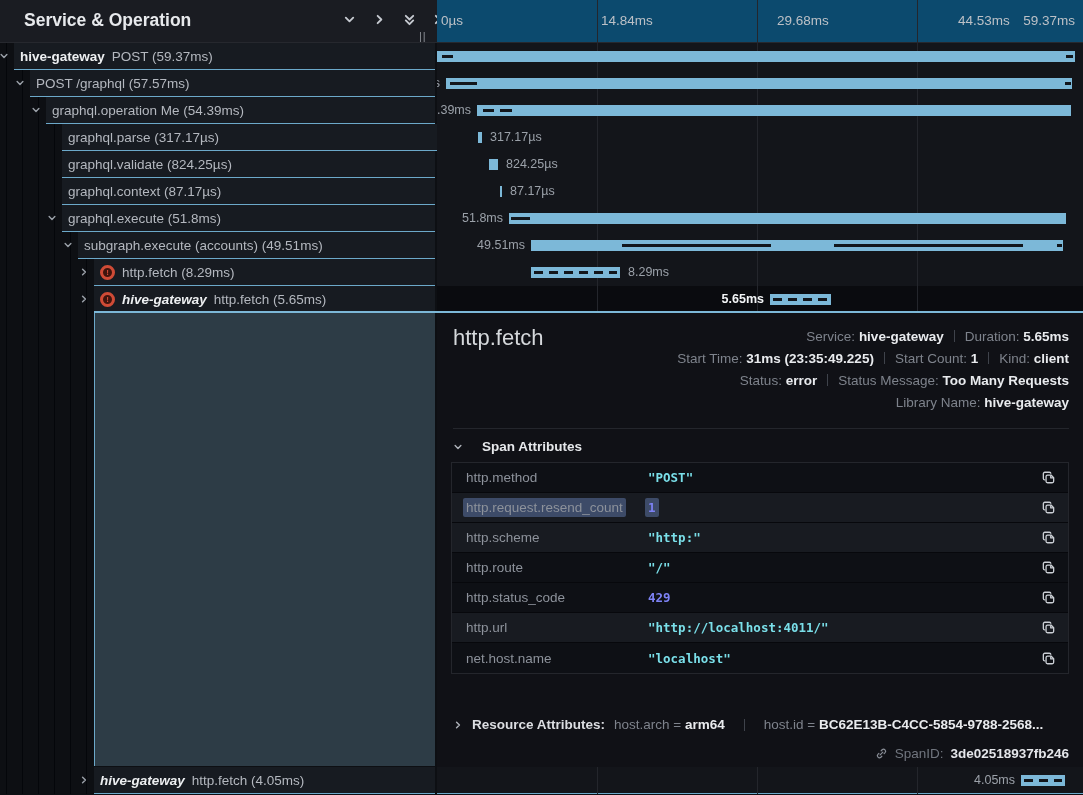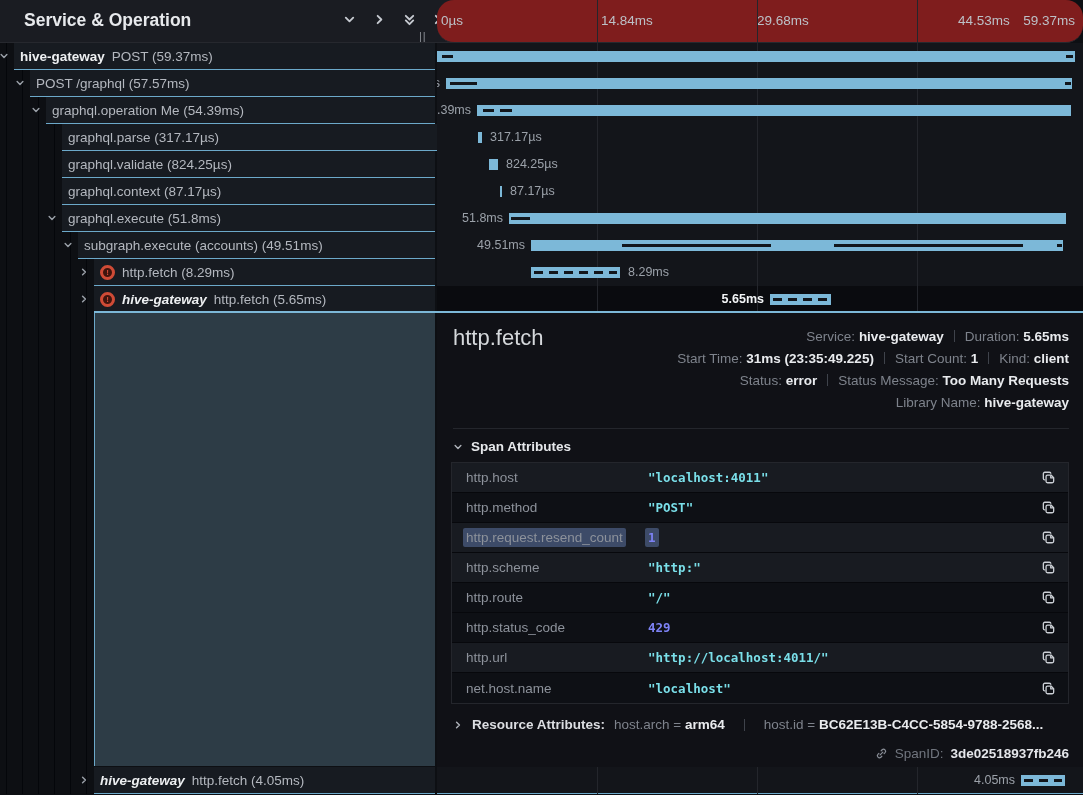--- a/index.html
+++ b/index.html
@@ -6,21 +6,21 @@
   .app{position:relative;width:1083px;height:795px;background:#0d0f13;overflow:hidden;
        font-family:"Liberation Sans",sans-serif;-webkit-font-smoothing:antialiased;}
   .abs{position:absolute;}
 
   
   .left-header{left:0;top:0;width:476px;height:43px;background:#1a1c22;border-bottom:1px solid #26282e;box-sizing:border-box;}
   .left-header .title{position:absolute;left:24px;top:10px;font-size:17.5px;font-weight:bold;color:#e7e9ec;}
   .hdr-icons{position:absolute;right:30px;top:13px;display:flex;gap:17px;color:#c6cad1;}
   .hdr-icons span{display:inline-flex;cursor:pointer;}
   .resize-handle{position:absolute;left:419px;top:30px;font-size:11px;color:#8b9097;letter-spacing:1px;cursor:col-resize;}
-  .tl-header{left:437px;top:0;width:646px;height:43px;background:#7f1d1d;border-bottom:1px solid #26282e;box-sizing:border-box;border-radius:17px;}
+  .tl-header{left:437px;top:0;width:646px;height:43px;background:#0c4a6e;border-bottom:1px solid #26282e;box-sizing:border-box;}
   .tick{position:absolute;top:13px;font-size:13.5px;color:#bcc0c6;}
 
   
   .guide{position:absolute;top:43px;width:1px;height:751px;background:#04060a;}
   .tree-row{position:absolute;height:27px;box-sizing:border-box;background:#171b21;
             border-bottom:1px solid #6ca9ca;display:flex;align-items:center;padding-left:6px;
             font-size:13.5px;color:#b4b8bf;white-space:nowrap;overflow:visible;cursor:pointer;}
   .tree-row .expander{position:absolute;left:-15px;top:8px;color:#9aa0a8;display:inline-flex;cursor:pointer;}
   .tree-row .svc{font-weight:bold;color:#edeff1;margin-right:7px;}
   .tree-row .svc.it{font-style:italic;}
@@ -42,21 +42,21 @@
   .tl-label.sel{color:#f2f4f6;font-weight:bold;}
   .accent-line{left:94px;top:311px;width:989px;height:2px;background:#7cb8d8;z-index:4;}
 
   
   .detail{left:437px;top:313px;width:646px;height:454px;background:#101116;z-index:3;}
   .detail .d-title{position:absolute;left:16px;top:12px;font-size:22px;color:#d5d8db;}
   .meta{position:absolute;right:14px;top:13px;text-align:right;font-size:13.5px;line-height:22px;color:#7e838c;}
   .meta b{color:#e9ebee;font-weight:bold;}
   .meta-sep{display:inline-block;width:1px;height:12px;background:#3f434b;margin:0 10px;vertical-align:-1px;}
   .d-hr{position:absolute;left:16px;right:14px;top:115px;height:1px;background:#24262c;}
-  .attr-hdr{position:absolute;left:16px;top:126px;display:flex;align-items:center;gap:8px;
+  .attr-hdr{position:absolute;left:16px;top:126px;display:flex;align-items:center;gap:19px;
             font-size:13.5px;font-weight:bold;color:#e6e8eb;cursor:pointer;}
   .attr-hdr .chev{color:#aeb2b9;display:inline-flex;}
   .attr-table{position:absolute;left:14px;right:14px;top:149px;border:1px solid #24262c;}
   .attr-row{display:flex;align-items:center;height:30px;box-sizing:border-box;padding:0 12px 0 14px;border-bottom:1px solid #07080c;}
   .attr-row:last-child{border-bottom:none;}
   .attr-row.odd{background:#181b21;}
   .attr-row.even{background:#0e1015;}
   .attr-key{width:182px;flex:none;font-size:13.5px;color:#8d929b;}
   .attr-val{font-family:"DejaVu Sans Mono",monospace;font-size:12.5px;font-weight:bold;}
   .attr-val.string{color:#7adfe9;}
@@ -103,21 +103,21 @@
             <polyline points="8,3 12,7 8,11"></polyline>
           </svg>
         </span>
       </span>
   </div>
   <div class="resize-handle">||</div>
 
   <div class="abs tl-header" id="tl-header">
       <div class="tick" style="left: 4px;">0µs</div>
       <div class="tick" style="left: 164px;">14.84ms</div>
-      <div class="tick" style="left: 320px; text-align: right;">29.68ms</div>
+      <div class="tick" style="left: 340px; text-align: right;">29.68ms</div>
       <div class="tick" style="left: 476px; margin-left: 45px;">44.53ms</div>
       <div class="tick" style="right: 8px;">59.37ms</div>
     </div>
 
   <div id="guides">
       <div class="guide" style="left: 6px;"></div>
       <div class="guide" style="left: 22px;"></div>
       <div class="guide" style="left: 38px;"></div>
       <div class="guide" style="left: 54px;"></div>
       <div class="guide" style="left: 70px;"></div>
@@ -283,31 +283,20 @@
     <div class="d-hr"></div>
     <div class="attr-hdr">
       <span class="chev" id="attr-chev">
           <svg width="10" height="10" viewBox="0 0 14 14" fill="none" stroke="currentColor" stroke-width="2" stroke-linecap="round" stroke-linejoin="round">
             <polyline points="3,5 7,9 11,5"></polyline>
           </svg>
         </span>
       <span>Span Attributes</span>
     </div>
     <div class="attr-table" id="attr-table">
-        <div class="attr-row odd">
-          <span class="attr-key">http.host</span>
-          <span class="attr-val string">"localhost:4011"</span>
-          <button class="copy-btn">
-            <svg width="15" height="15" viewBox="0 0 16 16" fill="none" stroke="currentColor" stroke-width="1.4" stroke-linejoin="round">
-  <path d="M4.6 10.6H4.1A1.6 1.6 0 0 1 2.5 9V4a1.6 1.6 0 0 1 1.6-1.6h4.8A1.6 1.6 0 0 1 10.5 4"></path>
-  <path d="M7 5.4h3.7l2.8 2.8V12A1.6 1.6 0 0 1 11.9 13.6H7A1.6 1.6 0 0 1 5.4 12V7A1.6 1.6 0 0 1 7 5.4z"></path>
-  <path d="M10.4 5.6v2.8h2.8"></path>
-            </svg>
-          </button>
-        </div>
         <div class="attr-row even">
           <span class="attr-key">http.method</span>
           <span class="attr-val string">"POST"</span>
           <button class="copy-btn">
             <svg width="15" height="15" viewBox="0 0 16 16" fill="none" stroke="currentColor" stroke-width="1.4" stroke-linejoin="round">
   <path d="M4.6 10.6H4.1A1.6 1.6 0 0 1 2.5 9V4a1.6 1.6 0 0 1 1.6-1.6h4.8A1.6 1.6 0 0 1 10.5 4"></path>
   <path d="M7 5.4h3.7l2.8 2.8V12A1.6 1.6 0 0 1 11.9 13.6H7A1.6 1.6 0 0 1 5.4 12V7A1.6 1.6 0 0 1 7 5.4z"></path>
   <path d="M10.4 5.6v2.8h2.8"></path>
             </svg>
           </button>

